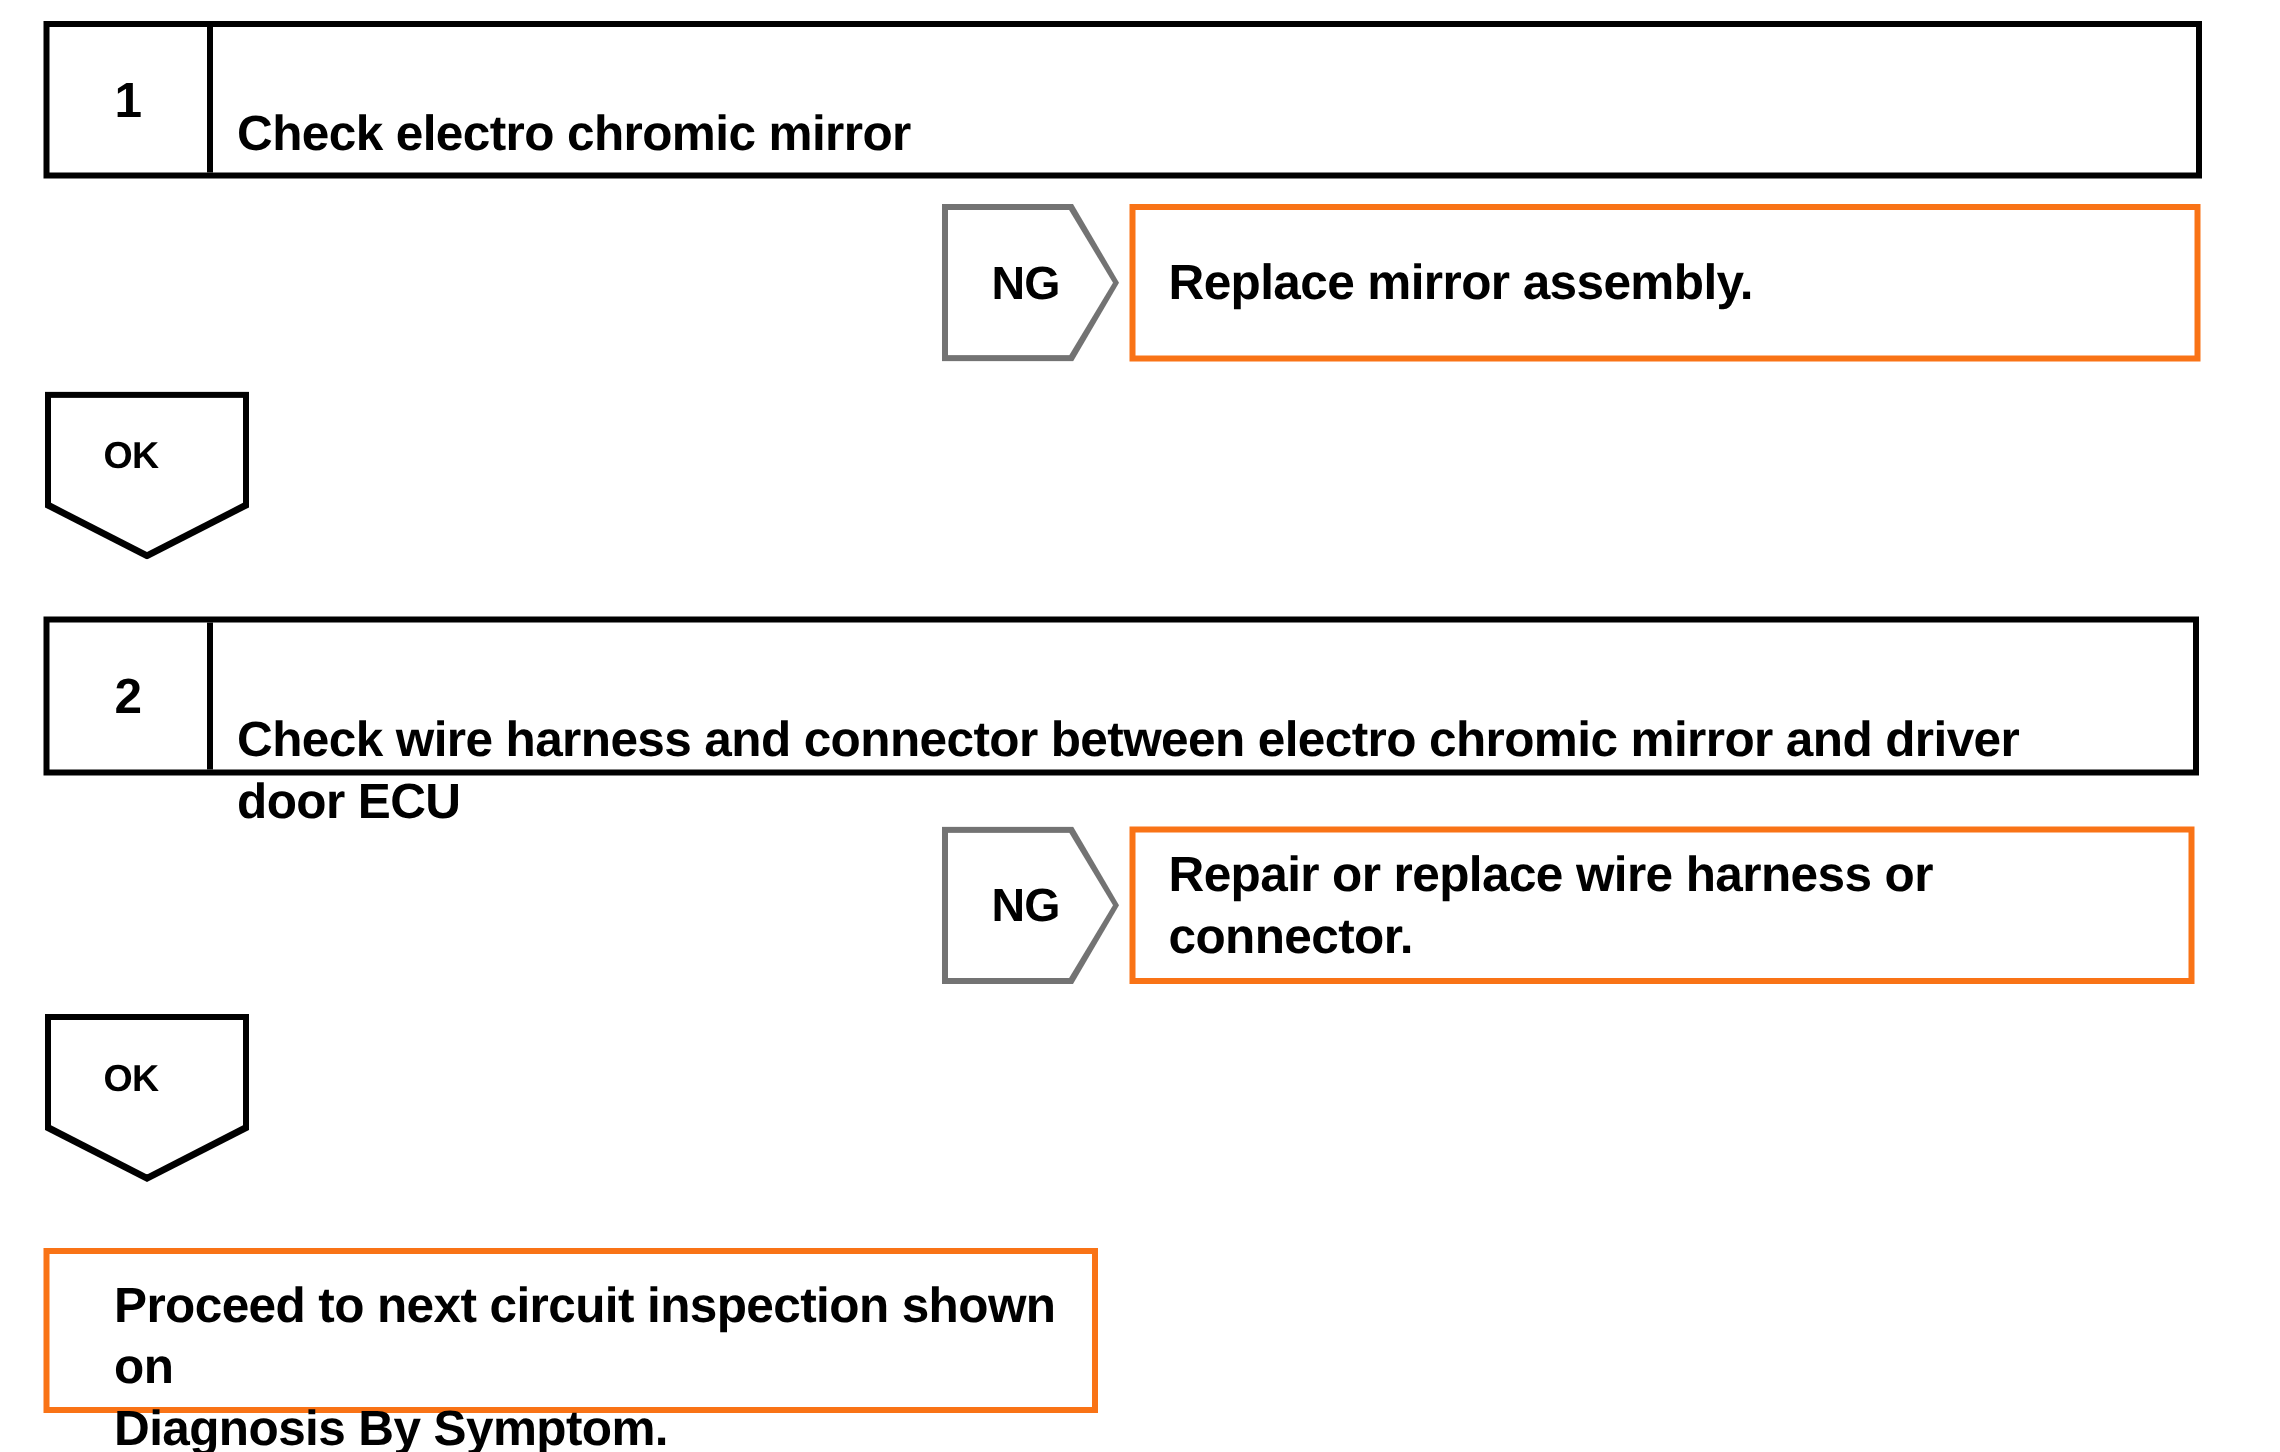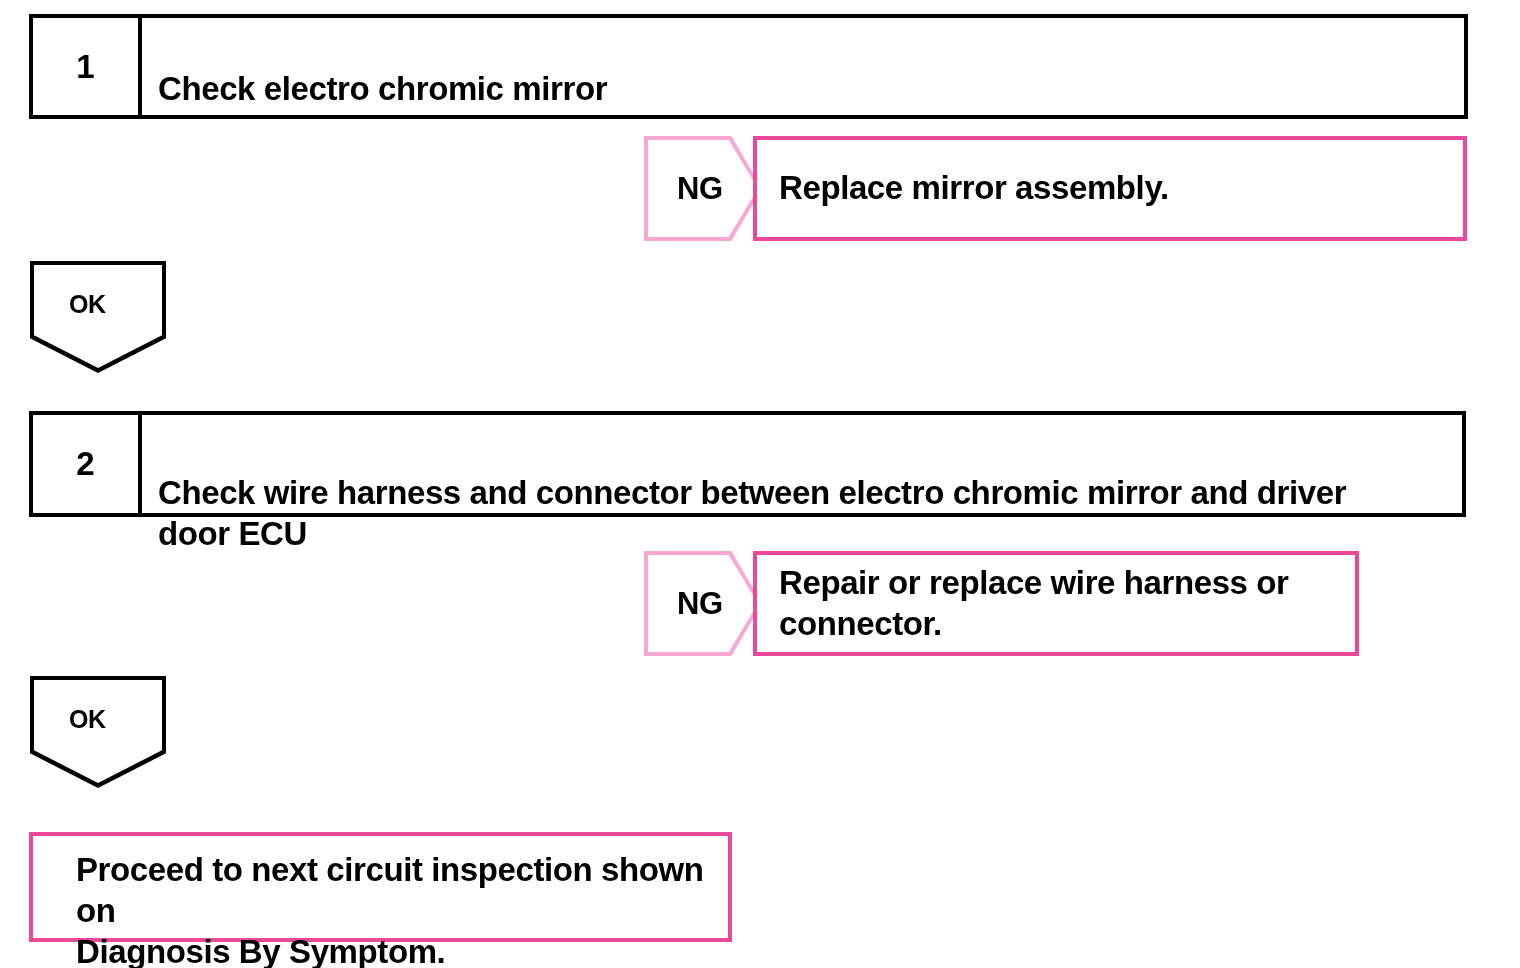--- a/index.html
+++ b/index.html
@@ -54,24 +54,23 @@
   }
   .step-text.two-line {
     align-items: flex-start;
     padding-top: 13px;
   }
 
   
   .ng-flag {
     position: absolute;
     box-sizing: border-box;
-    background: #f9a8d4;
+    background: #737373;
     -webkit-clip-path: polygon(0% 0%, 74% 0%, 100% 50%, 74% 100%, 0% 100%);
     clip-path: polygon(0% 0%, 74% 0%, 100% 50%, 74% 100%, 0% 100%);
-    margin-left: 16px;
   }
   .ng-flag .inner {
     position: absolute;
     left: 4px;
     top: 4px;
     right: 4px;
     bottom: 4px;
     background: #ffffff;
     -webkit-clip-path: polygon(0% 0%, 73.4% 0%, 100% 50%, 73.4% 100%, 0% 100%);
     clip-path: polygon(0% 0%, 73.4% 0%, 100% 50%, 73.4% 100%, 0% 100%);
@@ -111,21 +110,21 @@
     font-weight: bold;
     font-size: 25px;
     color: #000000;
     letter-spacing: -0.5px;
   }
 
   
   .result-box {
     position: absolute;
     box-sizing: border-box;
-    border: 4px solid #ec4899;
+    border: 4px solid #f97316;
     background: #ffffff;
     display: flex;
     align-items: center;
     padding-left: 22px;
     padding-right: 10px;
     font-weight: bold;
     font-size: 33px;
     line-height: 1.24;
     color: #000000;
     letter-spacing: -0.4px;
@@ -143,21 +142,21 @@
 
   #flag-ng1         { left: 628px; top: 136px; width: 118px; height: 105px; }
   #box-ng1-action   { left: 753px; top: 136px; width: 714px; height: 105px; }
 
   #flag-ok1         { left: 30px;  top: 261px; width: 136px; height: 112px; }
 
   #box-step2        { left: 29px;  top: 411px; width: 1437px; height: 106px; }
   #box-step2 .step-num { width: 109px; }
 
   #flag-ng2         { left: 628px; top: 551px; width: 118px; height: 105px; }
-  #box-ng2-action   { left: 753px; top: 551px; width: 606px; height: 105px; }
+  #box-ng2-action   { left: 753px; top: 551px; width: 710px; height: 105px; }
 
   #flag-ok2         { left: 30px;  top: 676px; width: 136px; height: 112px; }
 
   #box-final        { left: 29px;  top: 832px; width: 703px; height: 110px; }
 </style>
 </head>
 <body>
 
 <div id="page">
 

